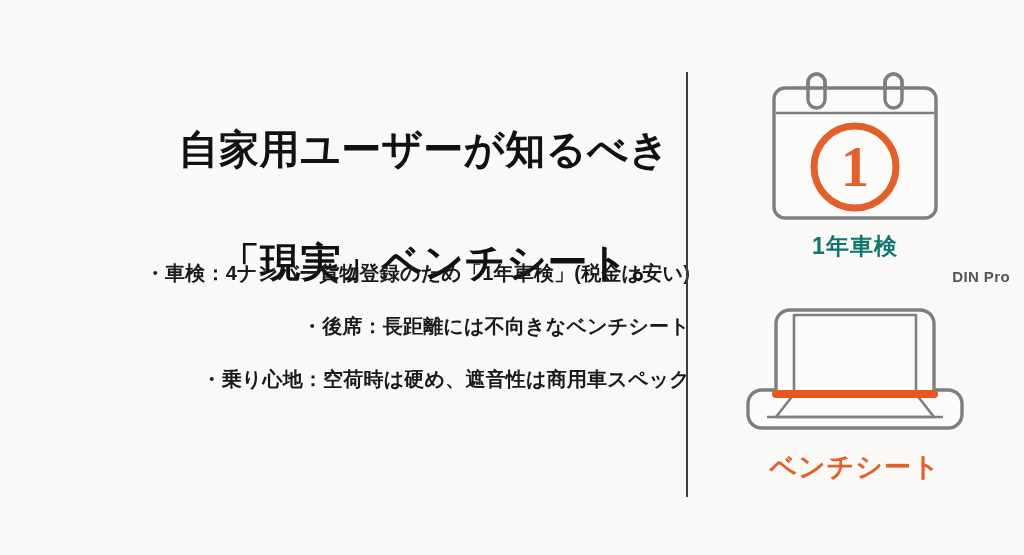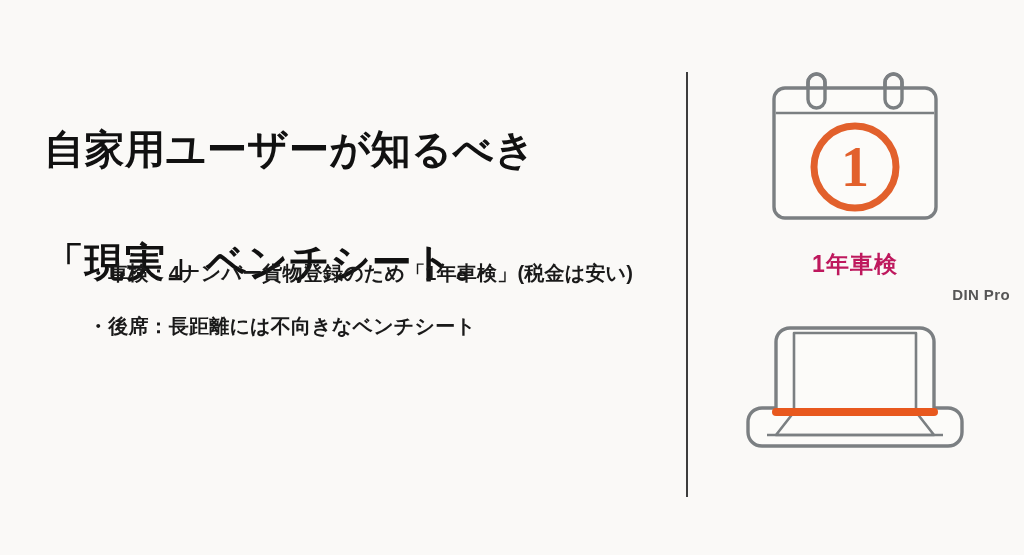--- a/index.html
+++ b/index.html
@@ -19,23 +19,24 @@
   .slide {
     position: relative;
     width: 1024px;
     height: 555px;
     background: #faf9f7;
   }
 
   
   .left-col {
     position: absolute;
-    left: 44px;
+    left: 70px;
     top: 64px;
     width: 600px;
+    text-align: right;
   }
 
   .title {
     font-size: 40px;
     font-weight: 700;
     line-height: 1.42;
     letter-spacing: 0.5px;
     color: #111111;
     margin: 0;
     white-space: pre-line;
@@ -95,23 +96,23 @@
   .seat-wrap {
     width: 230px;
     height: 135px;
     margin: 16px auto 0;
     position: relative;
   }
 
   .cap-label {
     font-size: 23px;
     font-weight: 700;
-    color: #be185d;
+    color: #0f766e;
     letter-spacing: 1px;
-    margin-top: 28px;
+    margin-top: 10px;
     line-height: 1.2;
   }
   .sub-label {
     font-size: 15px;
     font-weight: 700;
     color: #565656;
     letter-spacing: 0.4px;
     margin-top: 7px;
     line-height: 1.2;
     text-align: right;
@@ -133,20 +134,21 @@
   <div class="left-col">
 
     <h1 class="title">
       <span class="title-line">自家用ユーザーが知るべき</span>
       <span class="title-line">「現実」ベンチシート。</span>
     </h1>
 
     <ul class="bullets">
       <li class="bullet">・車検：4ナンバー貨物登録のため「1年車検」(税金は安い)</li>
       <li class="bullet">・後席：長距離には不向きなベンチシート</li>
+      <li class="bullet">・乗り心地：空荷時は硬め、遮音性は商用車スペック</li>
     </ul>
 
   </div>
 
   <div class="divider"></div>
 
   <div class="right-col">
 
     <div class="icon-block">
       <div class="calendar-wrap">
@@ -182,17 +184,18 @@
           <path d="M36 92 L36 22 C36 14 42 8 50 8 L180 8 C188 8 194 14 194 22 L194 92" fill="#fcfbf9" stroke="#7b7f82" stroke-width="3.4" stroke-linejoin="round"></path>
 
           <path d="M54 92 L54 13 L176 13 L176 92" fill="none" stroke="#7b7f82" stroke-width="2.6" stroke-linejoin="round"></path>
 
           <path d="M54 92 L36 115 L194 115 L176 92" fill="none" stroke="#7b7f82" stroke-width="2.6" stroke-linejoin="round"></path>
           <line x1="27" y1="115" x2="203" y2="115" stroke="#7b7f82" stroke-width="2.6"></line>
 
           <line x1="36" y1="92" x2="194" y2="92" stroke="#e8581e" stroke-width="8" stroke-linecap="round"></line>
         </svg>
       </div>
+      <div class="seat-label">ベンチシート</div>
     </div>
 
   </div>
 
 </div>
 
 </body></html>

